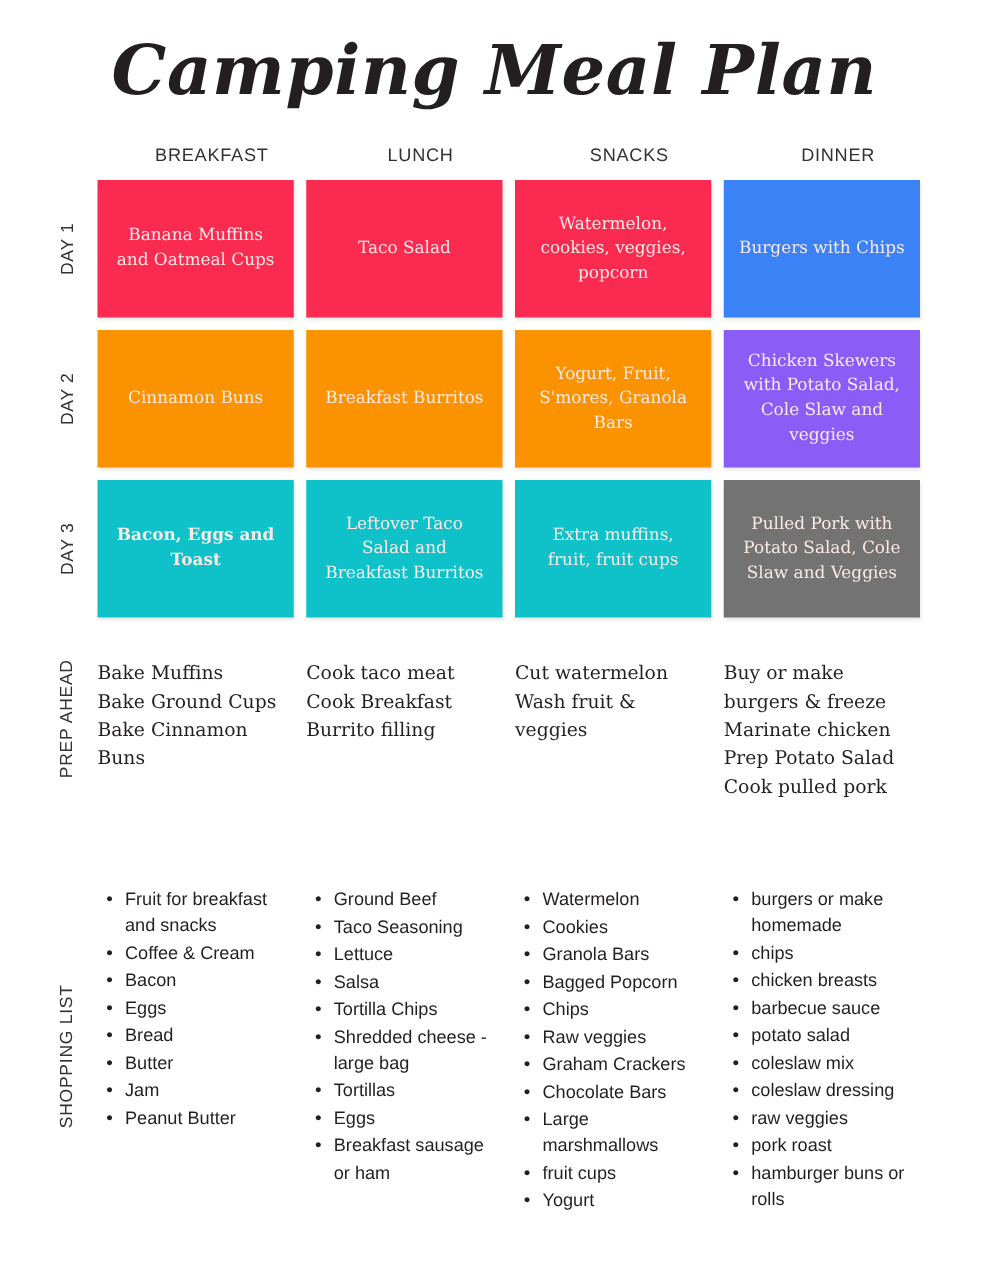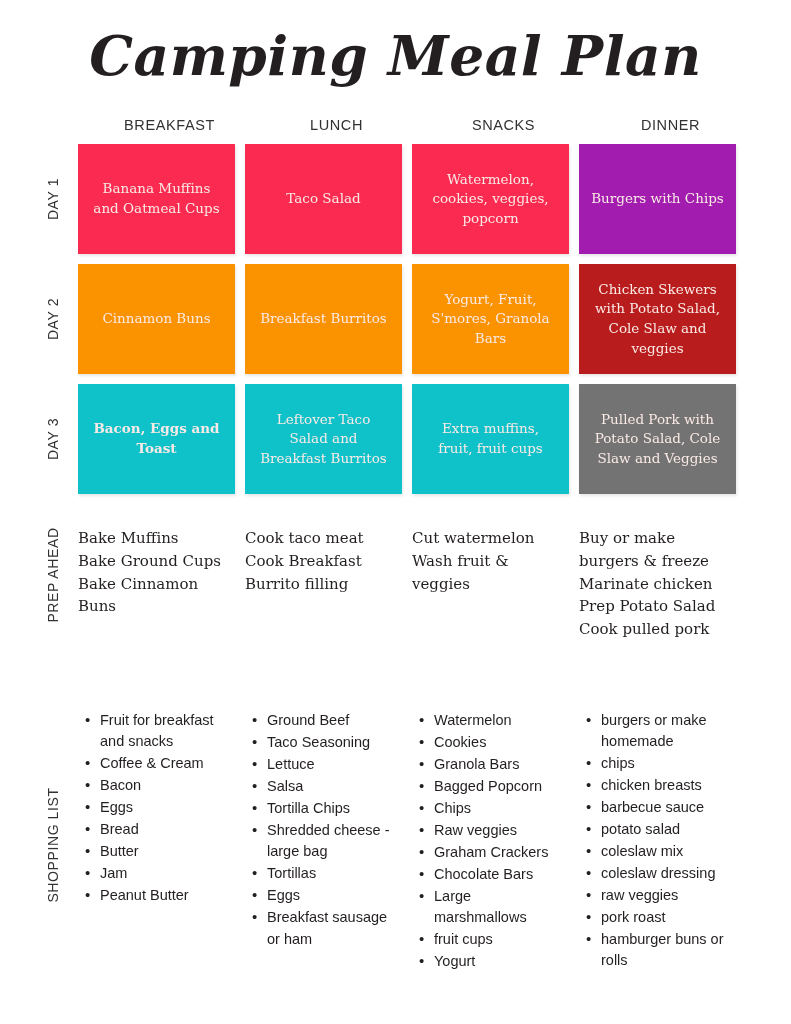--- a/index.html
+++ b/index.html
@@ -194,31 +194,31 @@
 
 <div class="meal-grid">
 
   <div class="day-row">
     <div class="day-label">
       <span>DAY 1</span>
     </div>
     <div class="meal-cell" style="background-color: rgb(250, 42, 80);">Banana Muffins and Oatmeal Cups</div>
     <div class="meal-cell" style="background-color: rgb(250, 42, 80);">Taco Salad</div>
     <div class="meal-cell" style="background-color: rgb(250, 42, 80);">Watermelon, cookies, veggies, popcorn</div>
-    <div class="meal-cell" style="background-color: #a21caf;">Burgers with Chips</div>
+    <div class="meal-cell" style="background-color: #3b82f6;">Burgers with Chips</div>
   </div>
 
   <div class="day-row">
     <div class="day-label">
       <span>DAY 2</span>
     </div>
     <div class="meal-cell" style="background-color: rgb(251, 146, 0);">Cinnamon Buns</div>
     <div class="meal-cell" style="background-color: rgb(251, 146, 0);">Breakfast Burritos</div>
     <div class="meal-cell" style="background-color: rgb(251, 146, 0);">Yogurt, Fruit, S'mores, Granola Bars</div>
-    <div class="meal-cell" style="background-color: #b91c1c;">Chicken Skewers with Potato Salad, Cole Slaw and veggies</div>
+    <div class="meal-cell" style="background-color: #8b5cf6;">Chicken Skewers with Potato Salad, Cole Slaw and veggies</div>
   </div>
 
   <div class="day-row">
     <div class="day-label">
       <span>DAY 3</span>
     </div>
     <div class="meal-cell" style="background-color: rgb(15, 194, 201); font-weight: bold;">Bacon, Eggs and Toast</div>
     <div class="meal-cell" style="background-color: rgb(15, 194, 201);">Leftover Taco Salad and Breakfast Burritos</div>
     <div class="meal-cell" style="background-color: rgb(15, 194, 201);">Extra muffins, fruit, fruit cups</div>
     <div class="meal-cell" style="background-color: #737373;">Pulled Pork with Potato Salad, Cole Slaw and Veggies</div>

